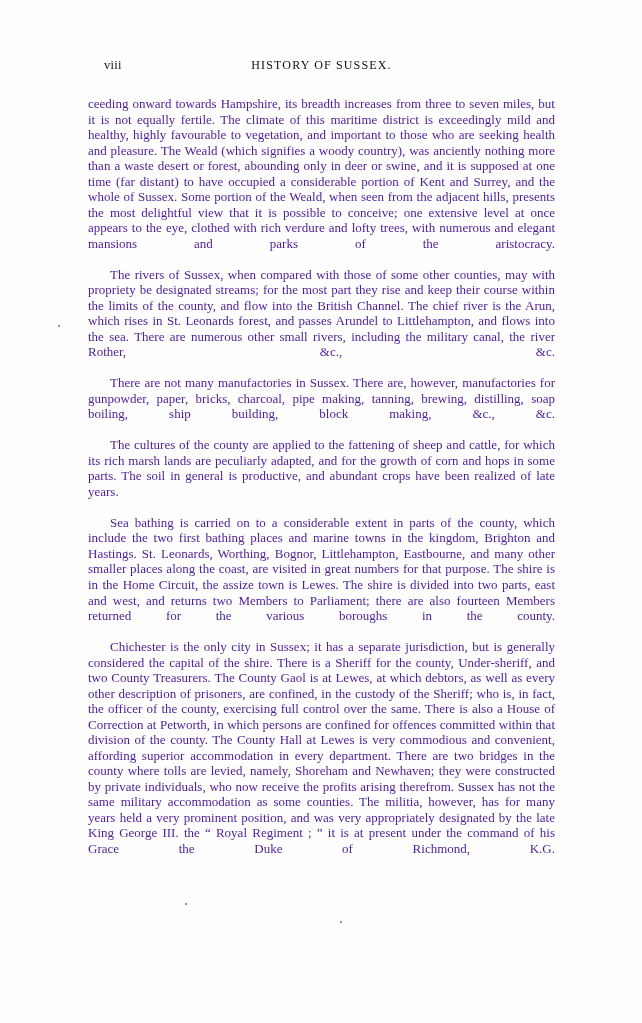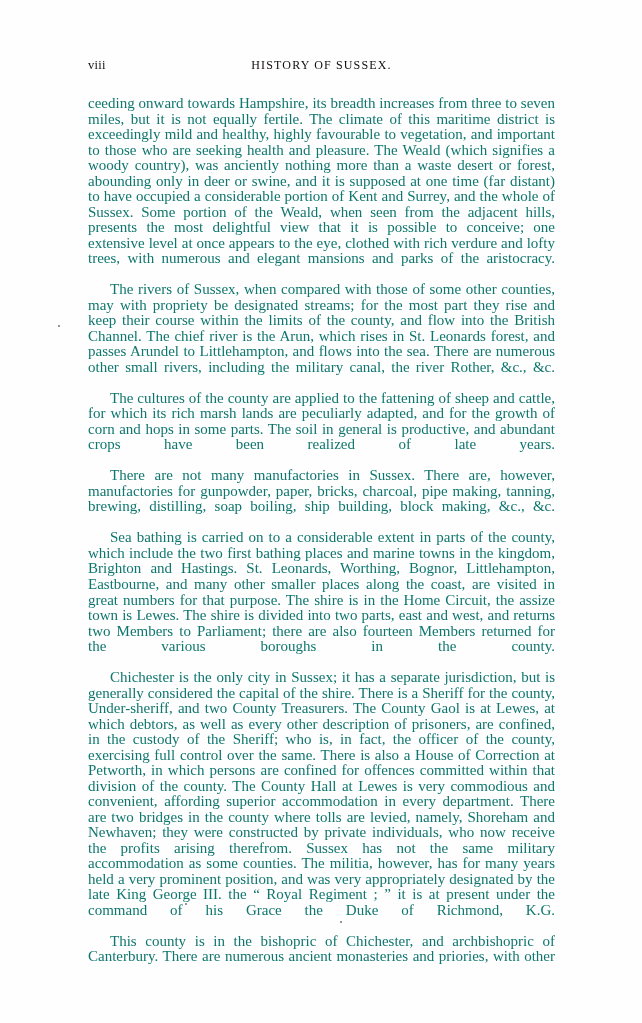--- a/index.html
+++ b/index.html
@@ -21,21 +21,21 @@
   
   #running-head {
     position: absolute;
     left: 88px;
     top: 56px;
     width: 467px;
     height: 20px;
   }
   #folio {
     position: absolute;
-    left: 0;
+    left: 16px;
     top: 0;
     font-size: 12.5px;
     letter-spacing: 0.3px;
     color: #14120f;
     line-height: 18px;
   }
   #head-title {
     position: absolute;
     left: 0;
     top: 0;
@@ -52,23 +52,23 @@
     position: absolute;
     left: 88px;
     top: 96px;
     width: 467px;
   }
   p.para {
     margin: 0;
     padding: 0;
     text-align: justify;
     text-justify: inter-word;
-    font-size: 15px;
+    font-size: 13px;
     line-height: 15.52px;
-    color: #0f766e;
+    color: #4c1d95;
     text-indent: 22px;
     word-spacing: 0.15px;
     -webkit-font-smoothing: none;
   }
   p.para.noindent {
     text-indent: 0;
   }
   p.para:last-child {
     margin-bottom: 0;
   }
@@ -92,25 +92,24 @@
 <div id="page">
 
   <div id="running-head">
     <span id="folio">viii</span>
     <span id="head-title">HISTORY OF SUSSEX.</span>
   </div>
 
   <div id="textblock">
     <p class="para noindent">ceeding onward towards Hampshire, its breadth increases from three to seven miles, but it is not equally fertile.   The climate of this maritime district is exceedingly mild and healthy, highly favourable to vegetation, and important to those who are seeking health and pleasure.   The Weald (which signifies a woody country), was anciently nothing more than a waste desert or forest, abounding only in deer or swine, and it is supposed at one time (far distant) to have occupied a considerable portion of Kent and Surrey, and the whole of Sussex.   Some portion of the Weald, when seen from the adjacent hills, presents the most delightful view that it is possible to conceive; one extensive level at once appears to the eye, clothed with rich verdure and lofty trees, with numerous and elegant mansions and parks of the aristocracy.</p>
     <p class="para">The rivers of Sussex, when compared with those of some other counties, may with propriety be designated streams; for the most part they rise and keep their course within the limits of the county, and flow into the British Channel. The chief river is the Arun, which rises in St. Leonards forest, and passes Arundel to Littlehampton, and flows into the sea.   There are numerous other small rivers, including the military canal, the river Rother, &amp;c., &amp;c.</p>
+    <p class="para">There are not many manufactories in Sussex.   There are, however, manufactories for gunpowder, paper, bricks, charcoal, pipe making, tanning, brewing, distilling, soap boiling, ship building, block making, &amp;c., &amp;c.</p>
     <p class="para">The cultures of the county are applied to the fattening of sheep and cattle, for which its rich marsh lands are peculiarly adapted, and for the growth of corn and hops in some parts.   The soil in general is productive, and abundant crops have been realized of late years.</p>
-    <p class="para">There are not many manufactories in Sussex.   There are, however, manufactories for gunpowder, paper, bricks, charcoal, pipe making, tanning, brewing, distilling, soap boiling, ship building, block making, &amp;c., &amp;c.</p>
     <p class="para">Sea bathing is carried on to a considerable extent in parts of the county, which include the two first bathing places and marine towns in the kingdom, Brighton and Hastings.   St. Leonards, Worthing, Bognor, Littlehampton, Eastbourne, and many other smaller places along the coast, are visited in great numbers for that purpose.   The shire is in the Home Circuit, the assize town is Lewes.   The shire is divided into two parts, east and west, and returns two Members to Parliament; there are also fourteen Members returned for the various boroughs in the county.</p>
     <p class="para">Chichester is the only city in Sussex; it has a separate jurisdiction, but is generally considered the capital of the shire.   There is a Sheriff for the county, Under-sheriff, and two County Treasurers.   The County Gaol is at Lewes, at which debtors, as well as every other description of prisoners, are confined, in the custody of the Sheriff; who is, in fact, the officer of the county, exercising full control over the same.   There is also a House of Correction at Petworth, in which persons are confined for offences committed within that division of the county.   The County Hall at Lewes is very commodious and convenient, affording superior accommodation in every department.   There are two bridges in the county where tolls are levied, namely, Shoreham and Newhaven; they were constructed by private individuals, who now receive the profits arising therefrom.   Sussex has not the same military accommodation as some counties.   The militia, however, has for many years held a very prominent position, and was very appropriately designated by the late King George III. the “ Royal Regiment ; ” it is at present under the command of his Grace the Duke of Richmond, K.G.</p>
-    <p class="para">This county is in the bishopric of Chichester, and archbishopric of Canterbury.   There are numerous ancient monasteries and priories, with other</p>
   </div>
 
   <div id="speck-layer">
       <div class="speck" style="left: 58px; top: 325px; width: 2px; height: 2px;"></div>
       <div class="speck" style="left: 185px; top: 903px; width: 2px; height: 2px;"></div>
       <div class="speck" style="left: 340px; top: 921px; width: 2px; height: 2px;"></div>
     </div>
 
 </div>
 

